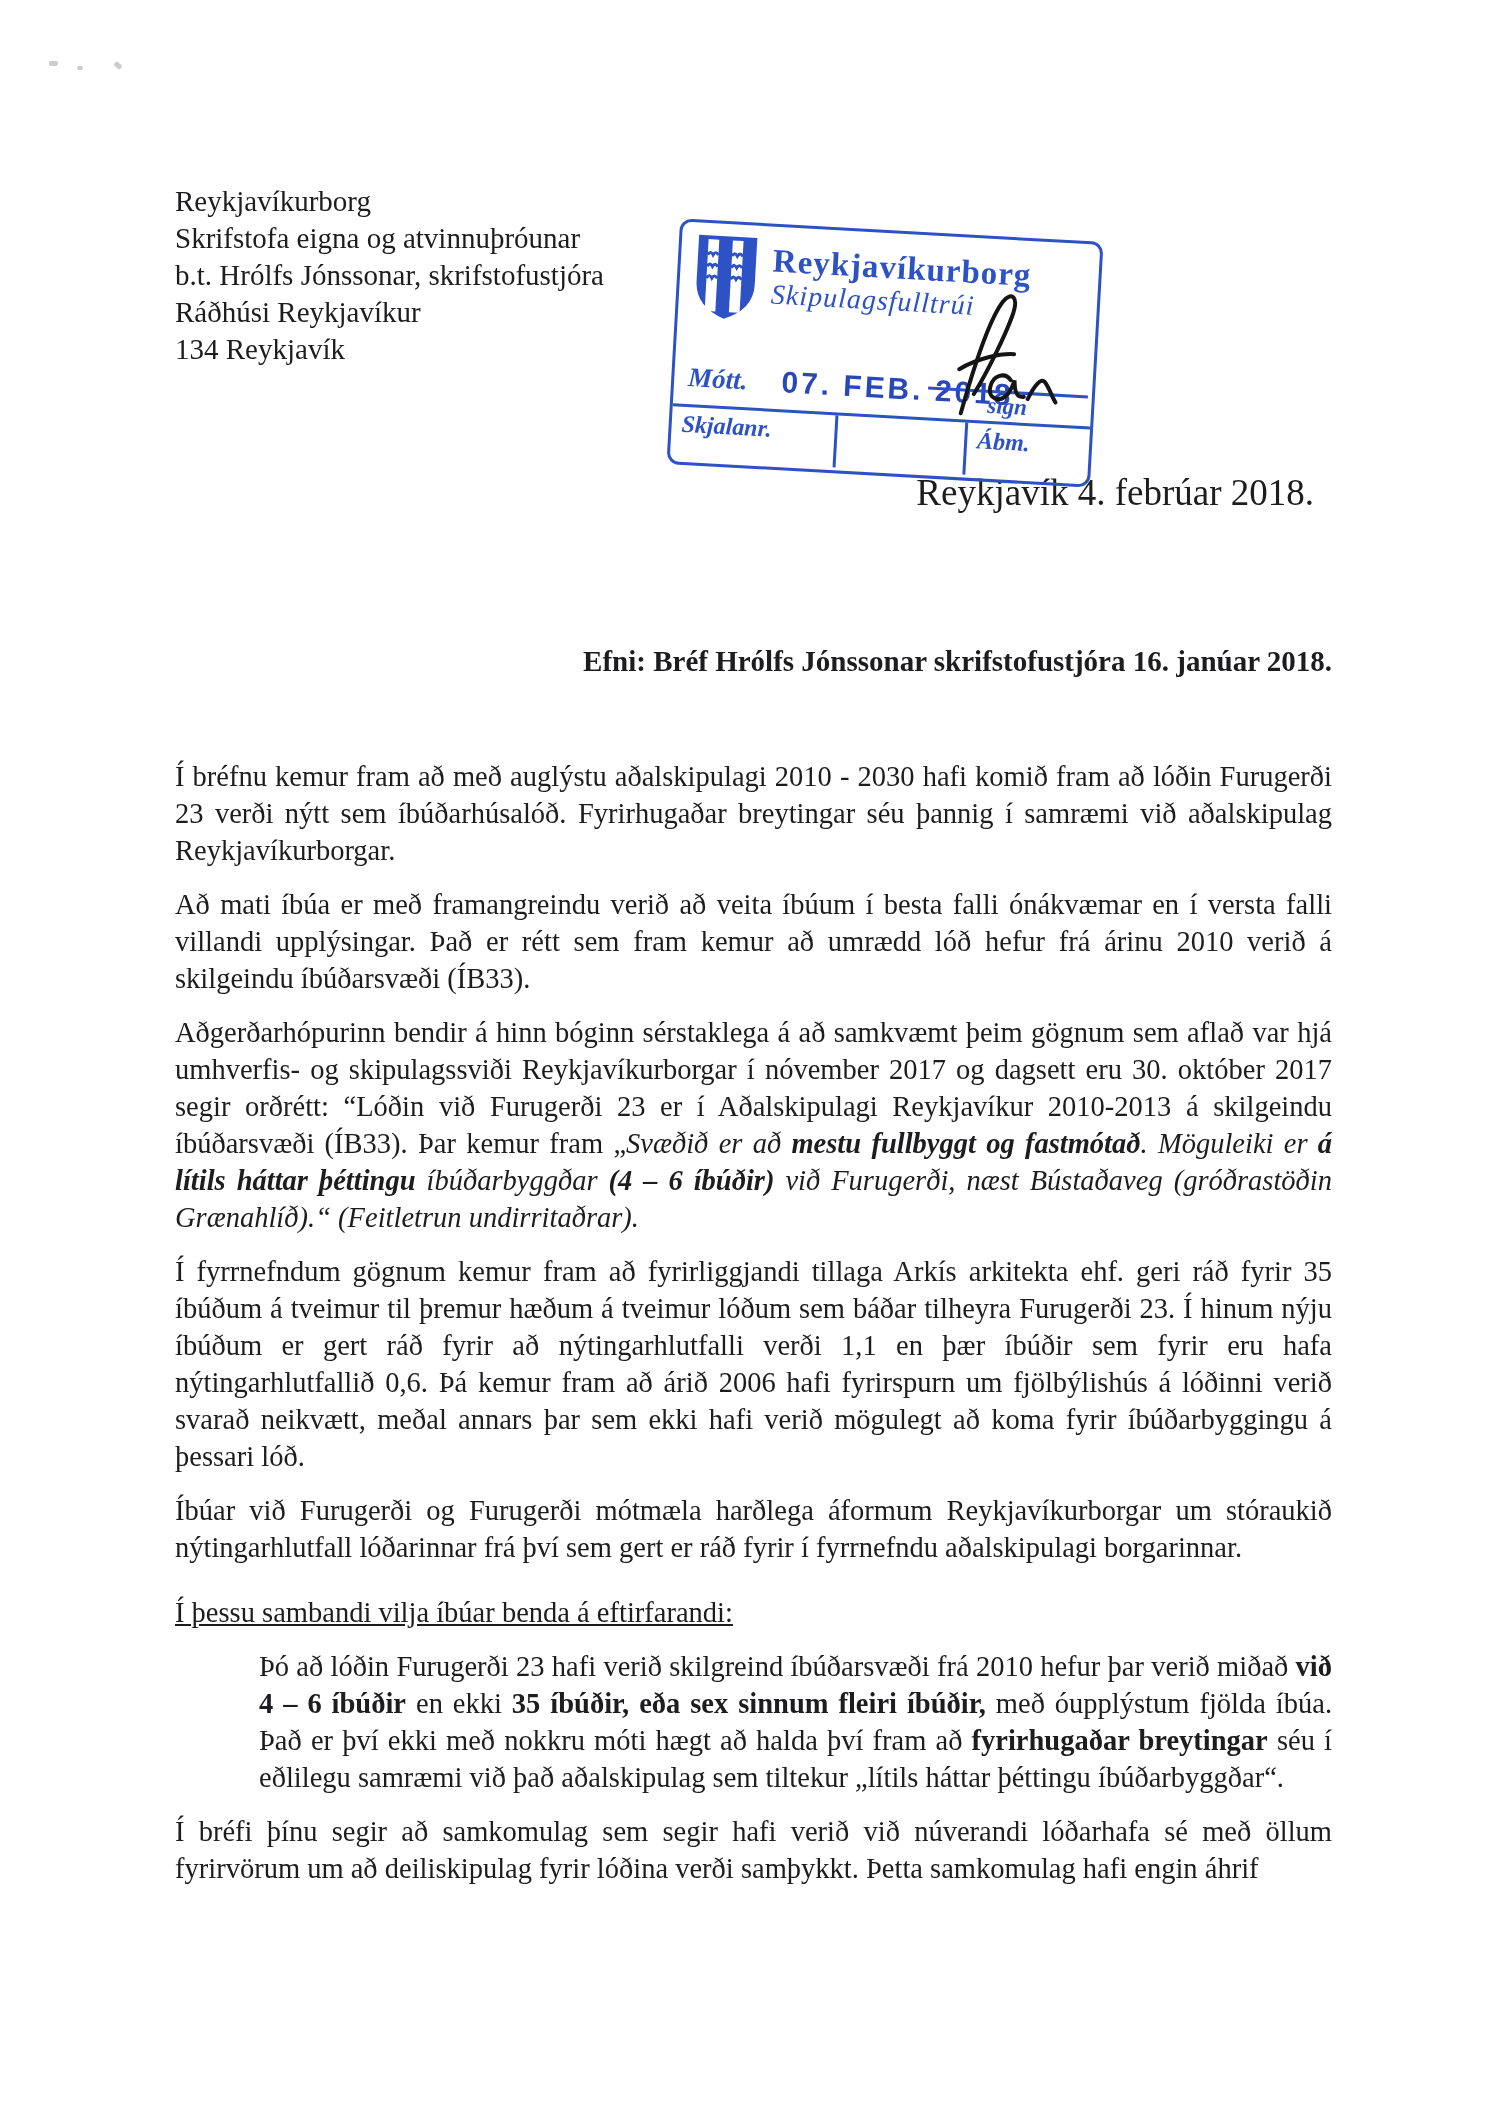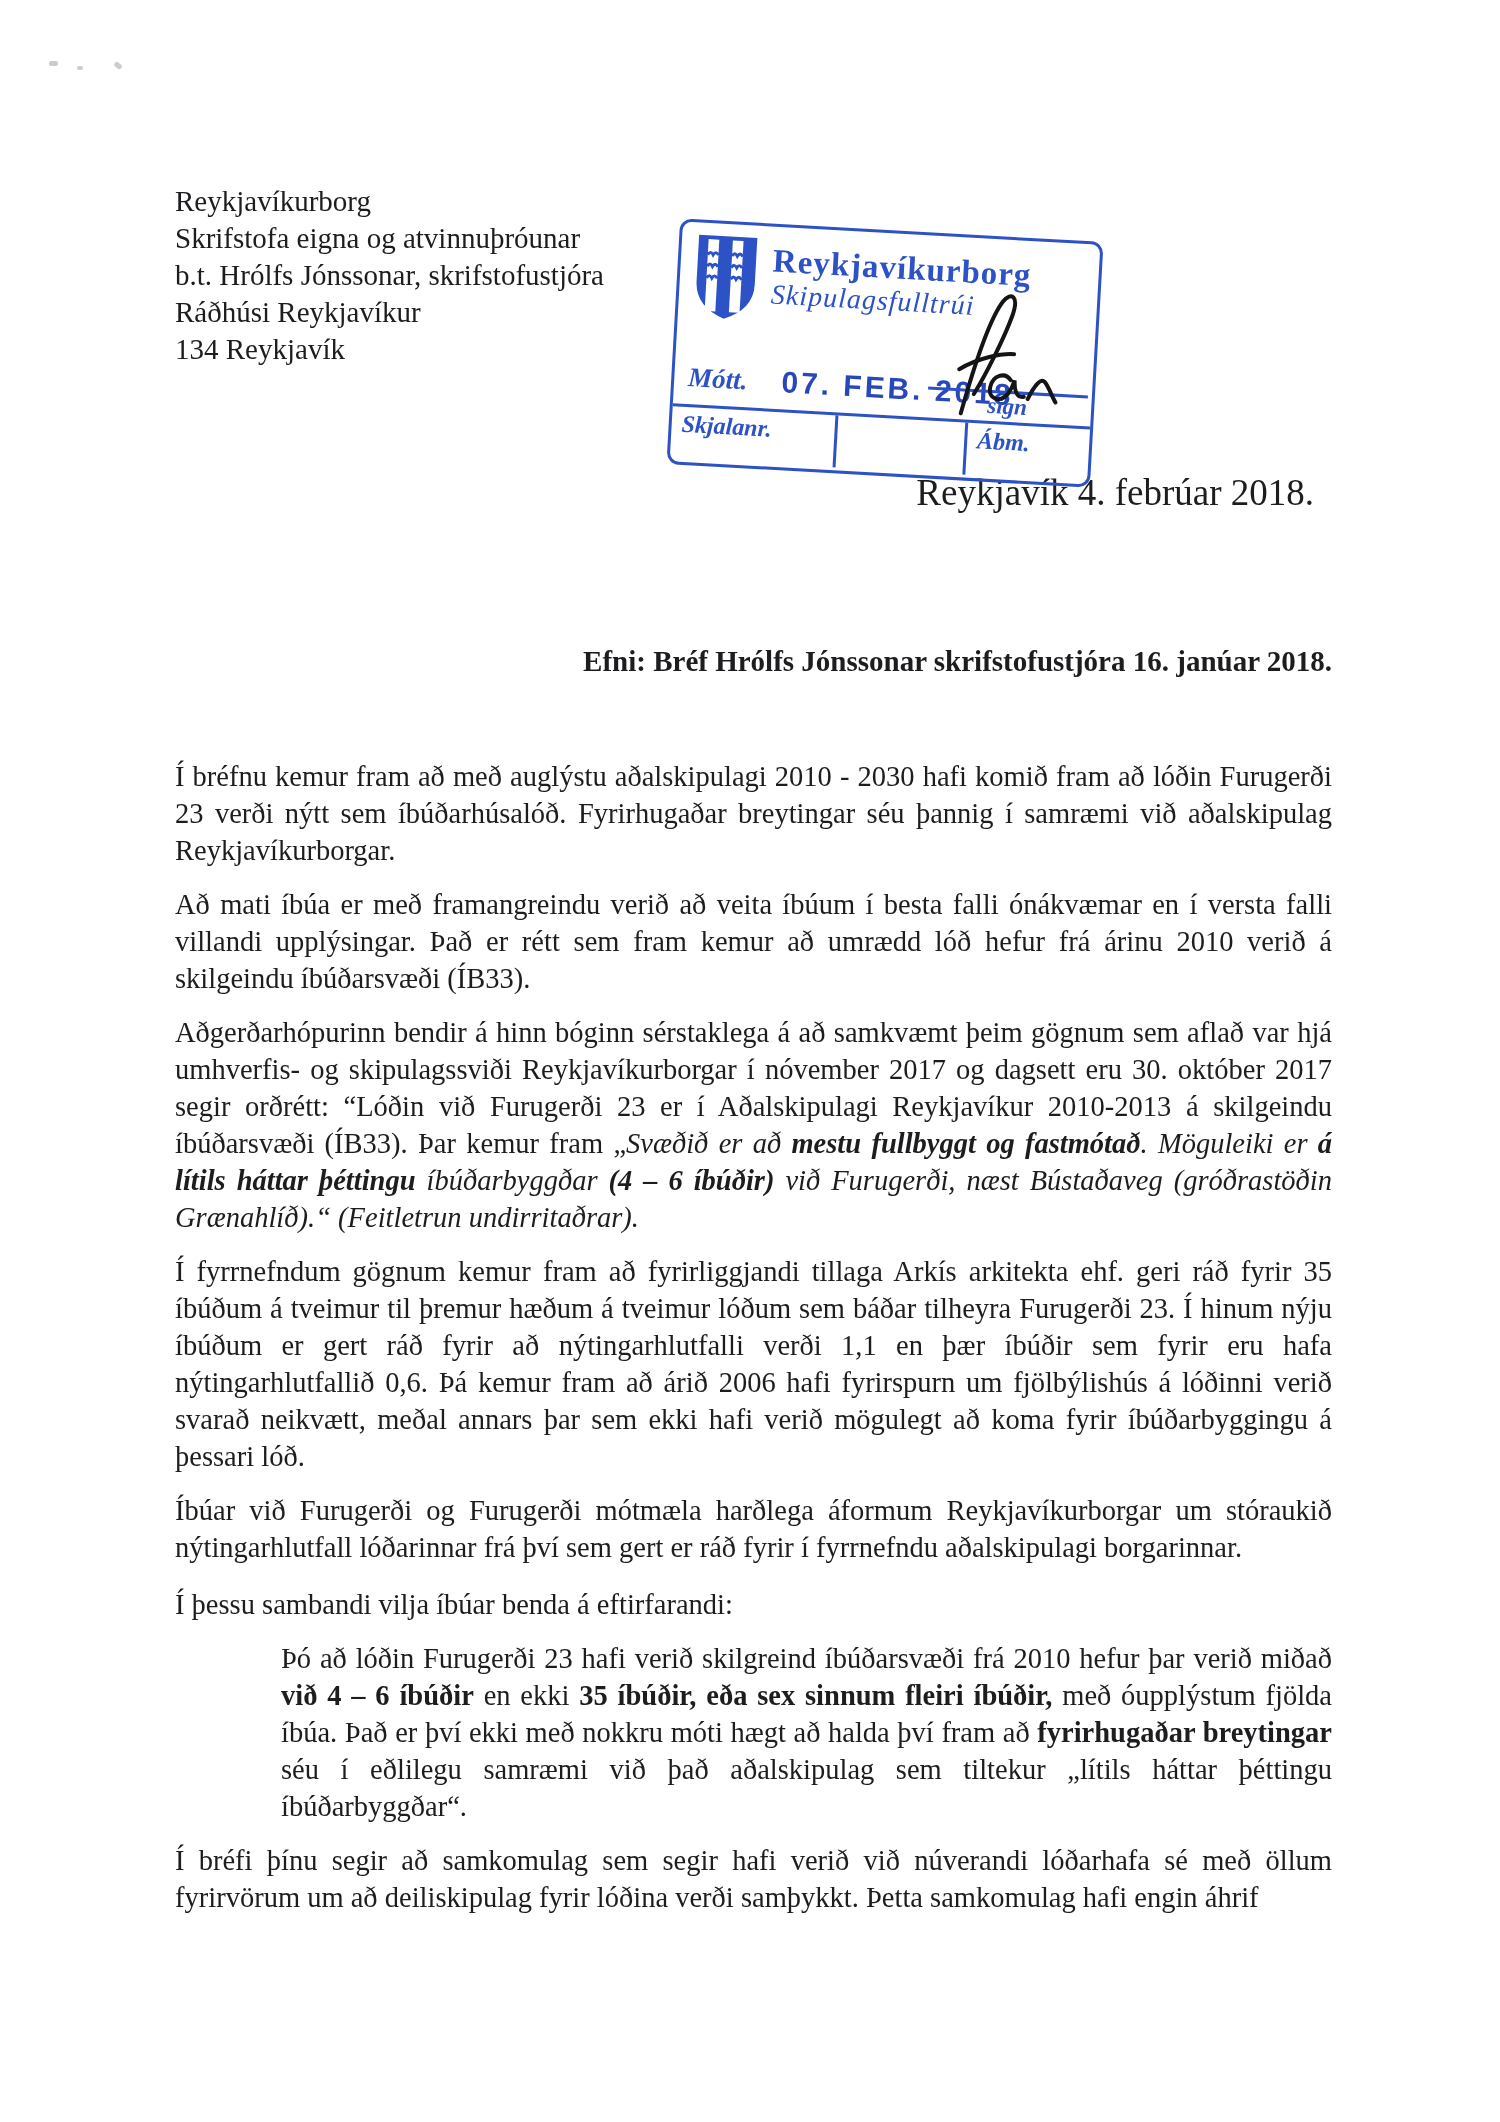--- a/index.html
+++ b/index.html
@@ -35,22 +35,22 @@
     text-align:right;
   }
 
   
   .body-block { margin-top:78px; }
   .para {
     margin:0 0 17px 0;
     font-size:28.5px; line-height:37px;
     text-align:justify;
   }
-  .para.indent { margin-left:106px; }
-  .para.pre-list { margin-top:20px; }
+  .para.indent { margin-left:84px; }
+  .para.pre-list { margin-top:28px;text-decoration:underline; }
   .para .b { font-weight:700; }
   .para .i { font-style:italic; }
 
   
   .stamp {
     position:absolute;
     left:673px; top:230px;
     width:418px; height:240px;
     transform:rotate(3.2deg);
     transform-origin:center center;

